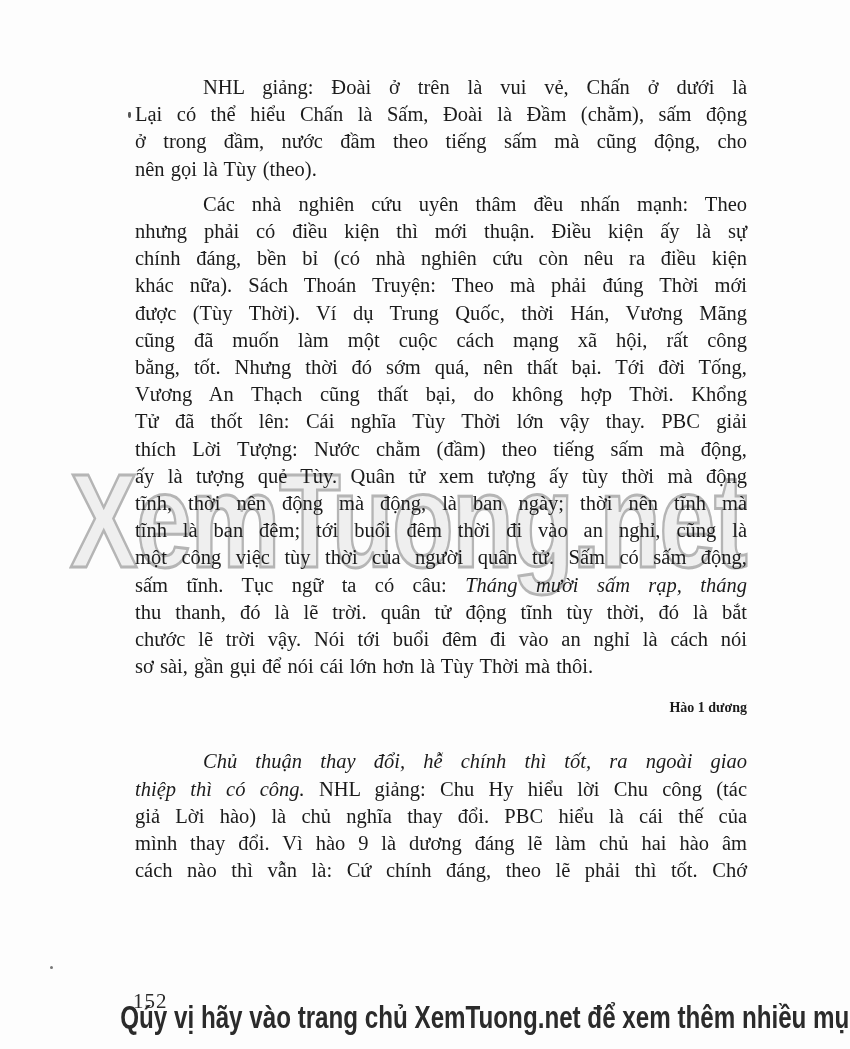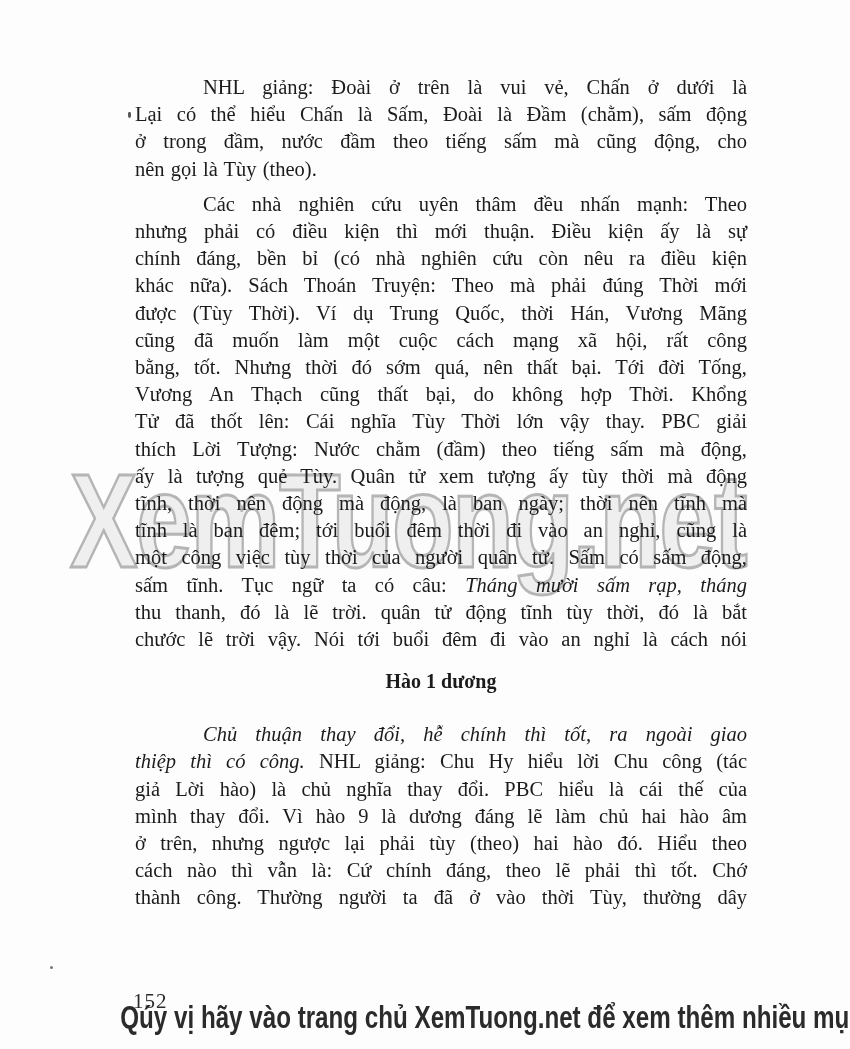--- a/index.html
+++ b/index.html
@@ -42,23 +42,23 @@
     text-align:justify;
     text-align-last:justify;
     word-spacing:1px;
   }
   .line.indent{padding-left:68px;}
   .line.last{text-align-last:left;}
   .heading{
     margin-top:14px;
     margin-bottom:26px;
     line-height:28px;
-    font-size:20px;
+    font-size:14px;
     font-weight:bold;
-    text-align:center;
+    text-align:right;
   }
   em{font-style:italic;}
   .page-number{
     position:absolute;
     left:133px;top:989px;
     z-index:2;
     font-size:21px;
     color:#2a2a2a;
     letter-spacing:1px;
   }
@@ -120,30 +120,29 @@
         <div class="line"><span>Vương An Thạch cũng thất bại, do không hợp Thời. Khổng</span></div>
         <div class="line"><span>Tử đã thốt lên: Cái nghĩa Tùy Thời lớn vậy thay. PBC giải</span></div>
         <div class="line"><span>thích Lời Tượng: Nước chằm (đầm) theo tiếng sấm mà động,</span></div>
         <div class="line"><span>ấy là tượng quẻ Tùy. Quân tử xem tượng ấy tùy thời mà động</span></div>
         <div class="line"><span>tĩnh, thời nên động mà động, là ban ngày; thời nên tĩnh mà</span></div>
         <div class="line"><span>tĩnh là ban đêm; tới buổi đêm thời đi vào an nghỉ, cũng là</span></div>
         <div class="line"><span>một công việc tùy thời của người quân tử. Sấm có sấm động,</span></div>
         <div class="line"><span>sấm tĩnh. Tục ngữ ta có câu: </span><em>Tháng mười sấm rạp, tháng</em></div>
         <div class="line"><span>thu thanh, đó là lẽ trời. quân tử động tĩnh tùy thời, đó là bắt</span></div>
         <div class="line"><span>chước lẽ trời vậy. Nói tới buổi đêm đi vào an nghỉ là cách nói</span></div>
+        <div class="line last"><span>sơ sài, gần gụi để nói cái lớn hơn là Tùy Thời mà thôi.</span></div>
       </div>
       <div class="heading">Hào 1 dương</div>
       <div class="para">
         <div class="line indent"><em>Chủ thuận thay đổi, hễ chính thì tốt, ra ngoài giao</em></div>
         <div class="line"><em>thiệp thì có công.</em><span> NHL giảng: Chu Hy hiểu lời Chu công (tác</span></div>
         <div class="line"><span>giả Lời hào) là chủ nghĩa thay đổi. PBC hiểu là cái thế của</span></div>
         <div class="line"><span>mình thay đổi. Vì hào 9 là dương đáng lẽ làm chủ hai hào âm</span></div>
-        <div class="line"><span>ở trên, nhưng ngược lại phải tùy (theo) hai hào đó. Hiểu theo</span></div>
         <div class="line"><span>cách nào thì vẫn là: Cứ chính đáng, theo lẽ phải thì tốt. Chớ</span></div>
-        <div class="line"><span>thành công. Thường người ta đã ở vào thời Tùy, thường dây</span></div>
       </div>
     </div>
   <div class="artifact-dot"></div>
   <div class="page-number">152</div>
   <div class="footer">
     <span class="footer-inner">Qúy vị hãy vào trang chủ XemTuong.net để xem thêm nhiều mục hay khác</span>
   </div>
 </div>
 
 </body></html>

